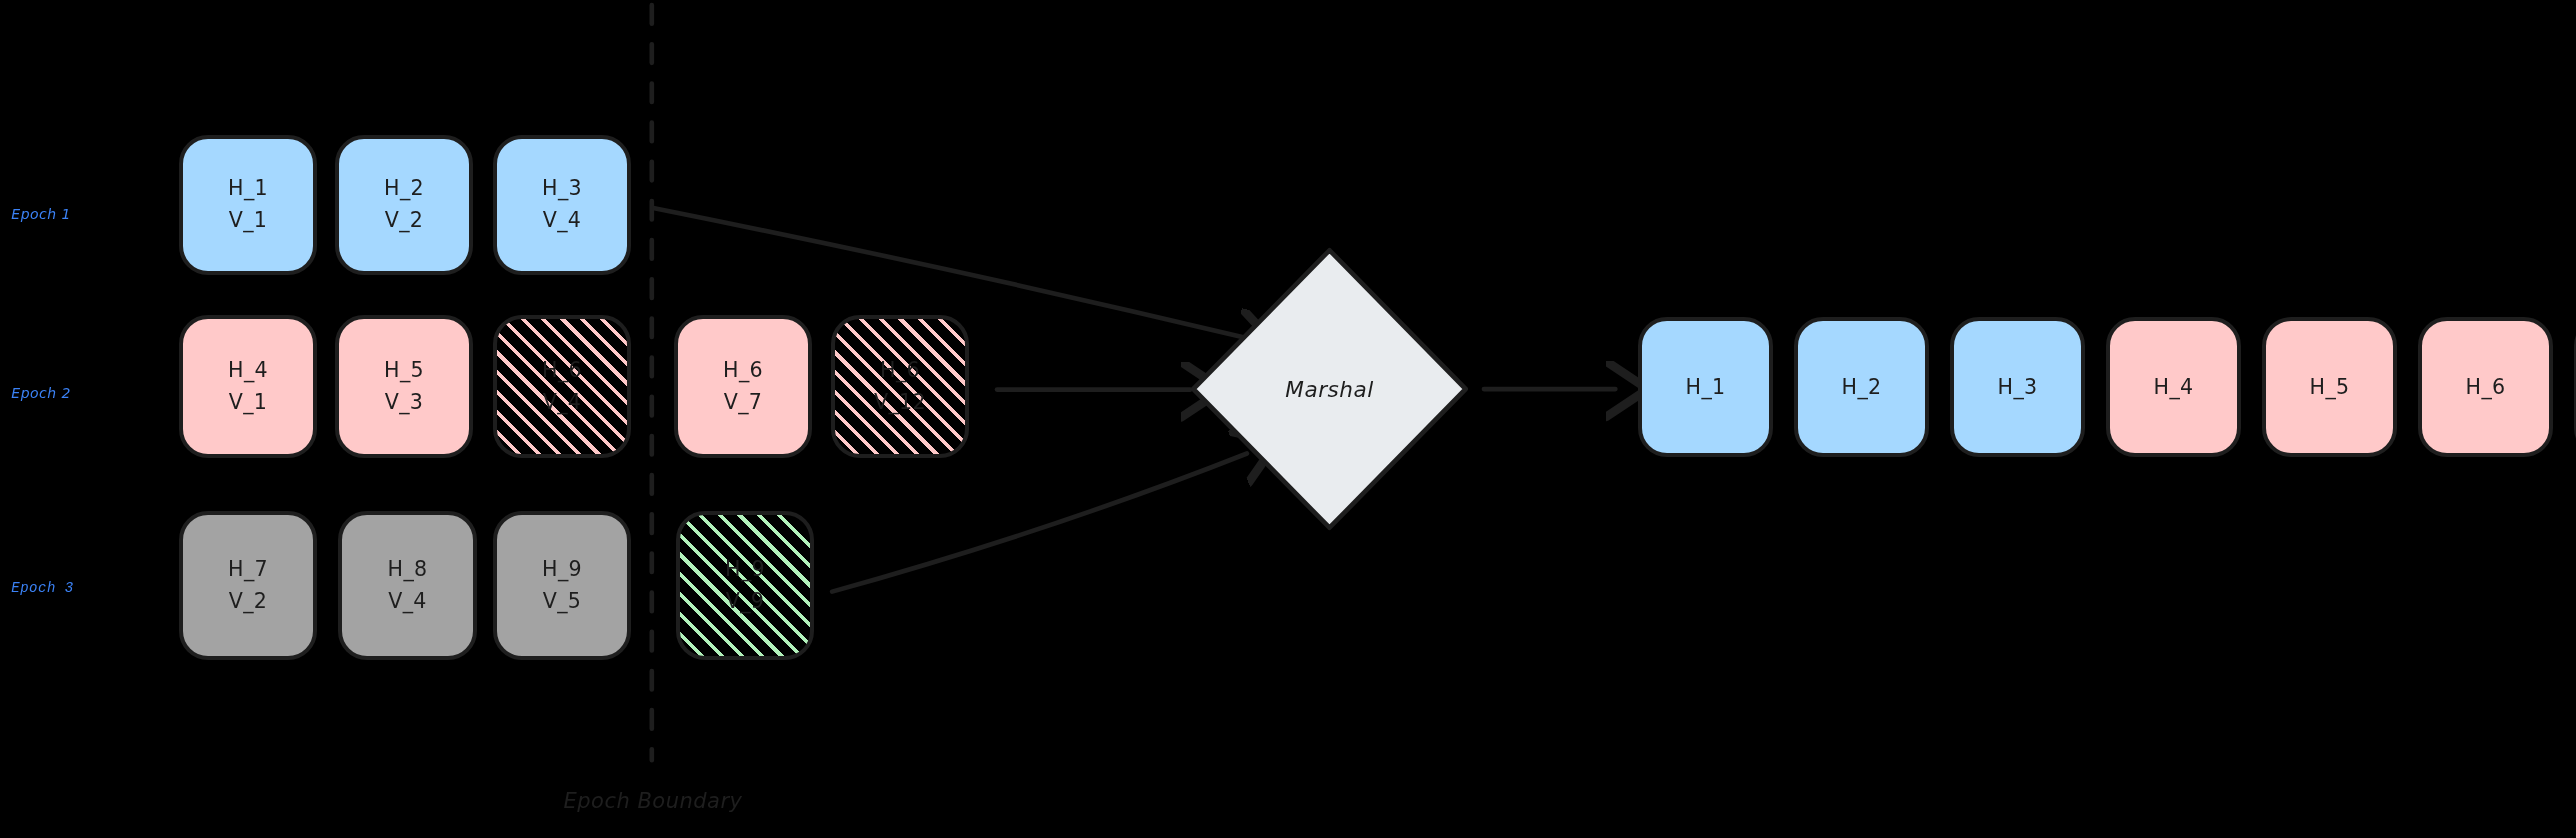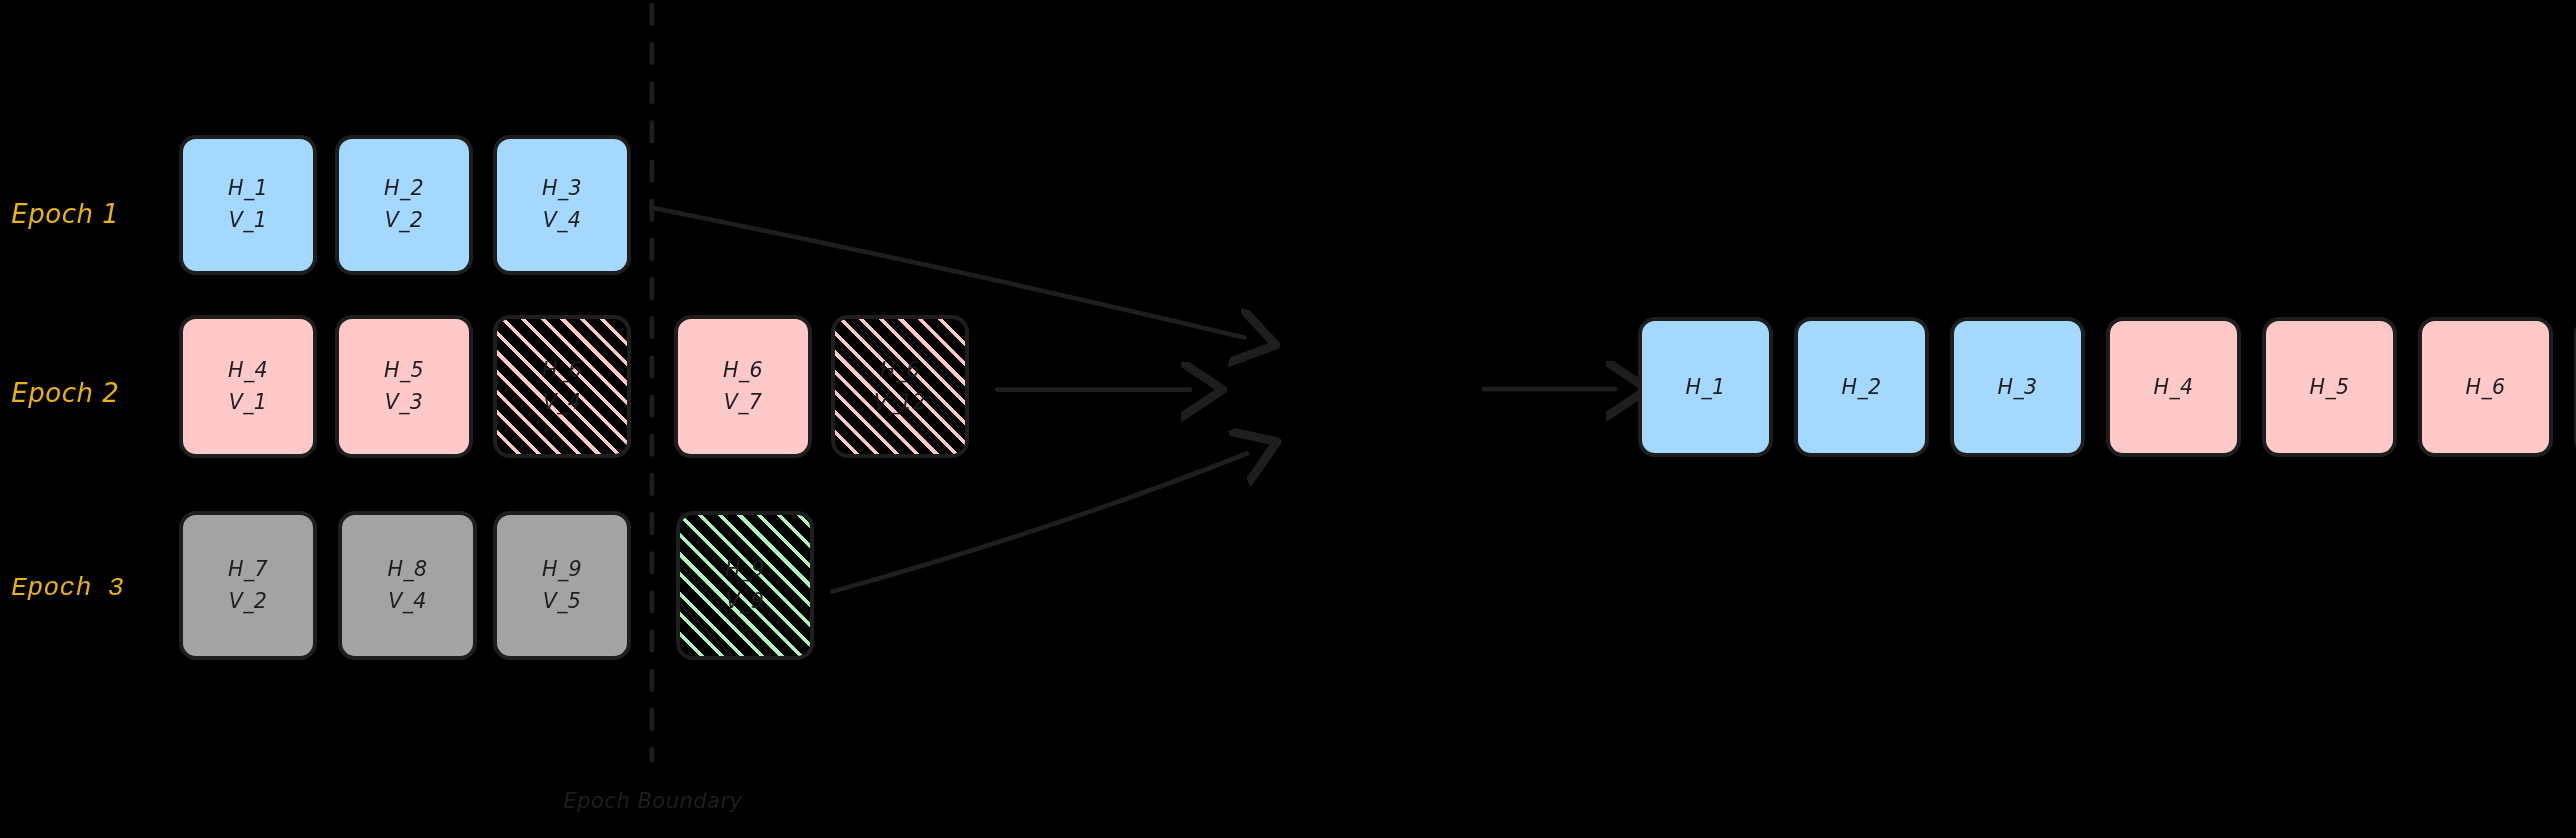--- a/index.html
+++ b/index.html
@@ -6,38 +6,38 @@
   html,body{margin:0;padding:0;background:#000;}
   body{
     width:3072px;height:839px;position:relative;overflow:hidden;
     font-family:"DejaVu Sans","Liberation Sans",sans-serif;
   }
   #stage{position:absolute;inset:0;width:3072px;height:839px;}
   svg.layer{position:absolute;left:0;top:0;width:3072px;height:839px;overflow:visible;}
 
   
   .epoch-label{
-    position:absolute;color:#eab308;font-size:26px;letter-spacing:0.5px;
+    position:absolute;color:#3b82f6;font-size:14px;letter-spacing:0.5px;
     font-family:"DejaVu Sans","Liberation Sans",sans-serif;
     font-style:italic;white-space:nowrap;
     transform:translateY(-50%);
   }
 
   .boundary-label{
     position:absolute;color:#1e1e1e;font-size:21px;letter-spacing:0.5px;
     font-style:italic;white-space:nowrap;transform:translate(-50%,-50%);
   }
 
   
   .node{
     position:absolute;box-sizing:border-box;
-    border:4.6px solid #1e1e1e;border-radius:17px;
+    border:4.6px solid #1e1e1e;border-radius:29px;
     display:flex;flex-direction:column;align-items:center;justify-content:center;
     color:#1e1e1e;font-size:20.6px;line-height:1.55;white-space:nowrap;
-    font-style:italic;letter-spacing:0.3px;
+    letter-spacing:0.3px;
   }
   .node .l1,.node .l2{display:block;}
   .node.single{line-height:1.2;}
   .fill-blue{background:#a5d8ff;}
   .fill-pink{background:#ffc9c9;}
   .fill-green{background:#a3a3a3;}
 
   .hatch-pink{
     background-color:#000;
     background-image:repeating-linear-gradient(45deg,
@@ -147,20 +147,26 @@
     <div class="node fill-green" style="left:493px;top:511px;width:138px;height:149px;">
       <span class="l1">H_9</span>
       <span class="l2">V_5</span>
     </div>
     <div class="node hatch-green" style="left:676px;top:511px;width:138px;height:149px;">
       <span class="l1">H_9</span>
       <span class="l2">V_9</span>
     </div>
   </div>
 
+  <div class="diamond-wrap" style="left:1185px;top:242px;width:289px;height:294px;">
+    <svg width="289" height="294" viewBox="0 0 560 570">
+      <path d="M280,16 L544,285 L280,554 L16,285 Z" fill="#e9ecef" stroke="#1e1e1e" stroke-width="9" stroke-linejoin="round"></path>
+    </svg>
+    <div class="diamond-label">Marshal</div>
+  </div>
 
   <div>
     <div class="node single fill-blue" style="left:1638px;top:317px;width:135px;height:140px;">
       <span class="l1">H_1</span>
     </div>
     <div class="node single fill-blue" style="left:1794px;top:317px;width:135px;height:140px;">
       <span class="l1">H_2</span>
     </div>
     <div class="node single fill-blue" style="left:1950px;top:317px;width:135px;height:140px;">
       <span class="l1">H_3</span>

